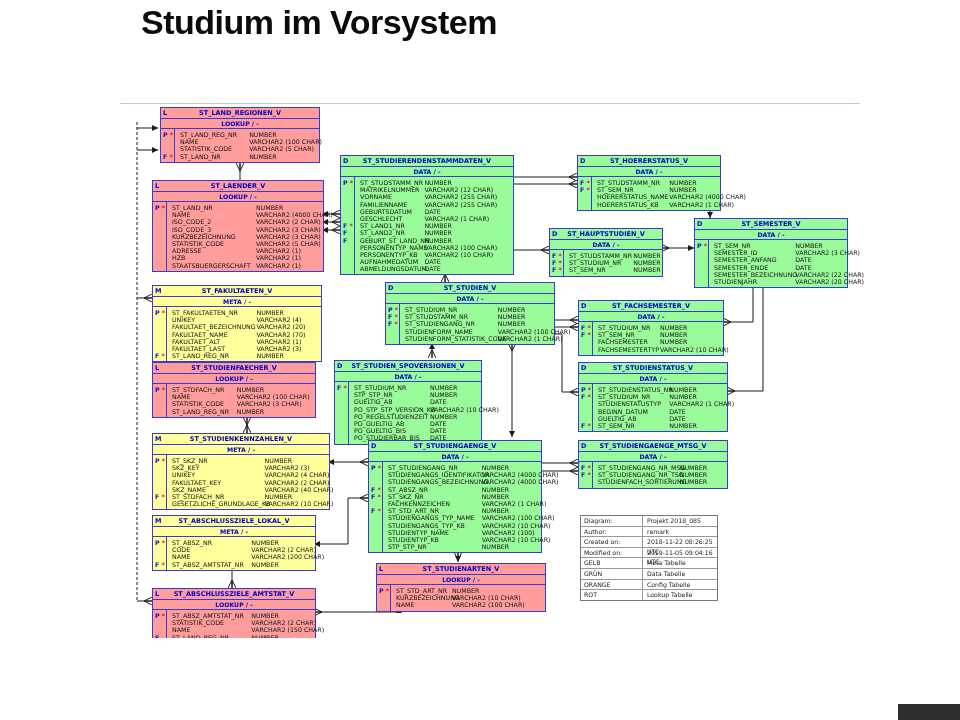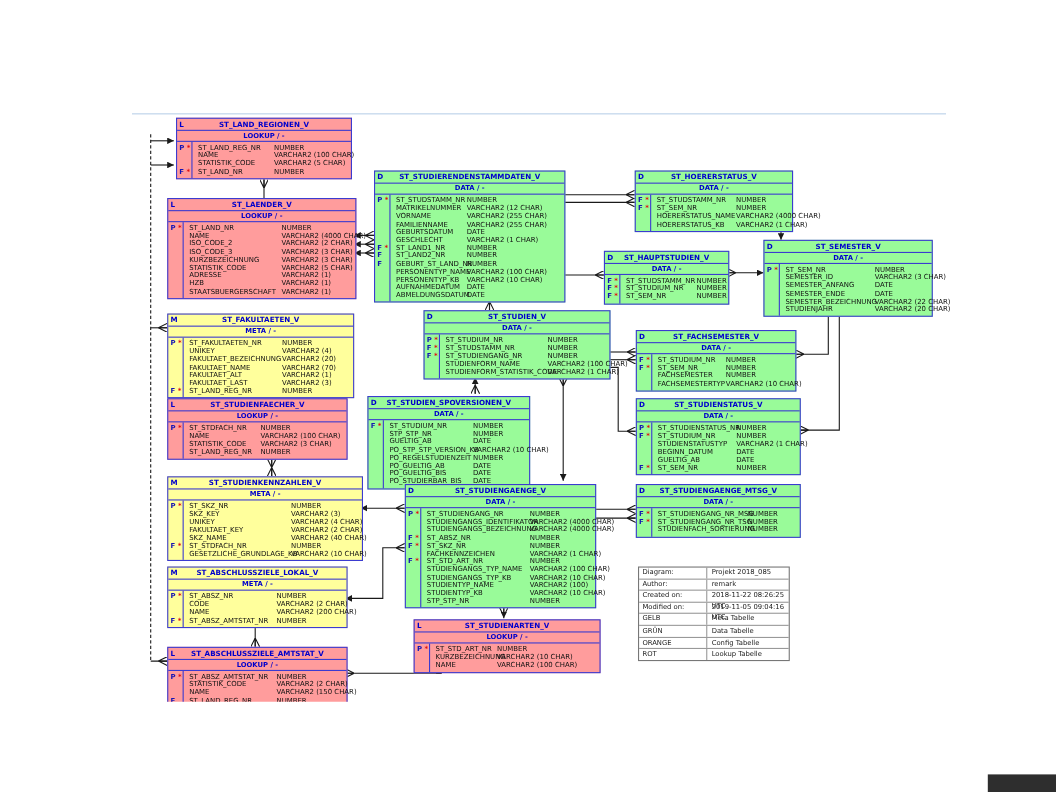--- a/index.html
+++ b/index.html
@@ -27,20 +27,21 @@
   .lrow{display:flex;height:9.6px;line-height:9.6px;border-bottom:1px solid #999;}
   .lrow:last-child{border-bottom:none;}
   .ll{flex:0 0 58px;border-right:1px solid #999;padding-left:3px;}
   .lv{flex:1;padding-left:4px;}
   #cornerbox{position:absolute;right:0;bottom:0;width:62px;height:16px;background:#2e2e2e;}
 </style>
 </head>
 <body>
 
 <div class="title">
+  <div>Studium im Vorsystem</div>
 </div>
 
 <div id="diagram">
   <div id="topline"></div>
   <svg id="wires" width="960" height="638">
     <defs>
       <marker id="m-arrow" viewBox="0 0 8 8" refX="8" refY="4" markerWidth="6" markerHeight="6" orient="auto-start-reverse">
         <path d="M0,0 L8,4 L0,8 z" fill="#1a1a1a"></path>
       </marker>
       <marker id="m-crow" viewBox="0 0 8 8" refX="8" refY="4" markerWidth="8" markerHeight="8" orient="auto-start-reverse">

